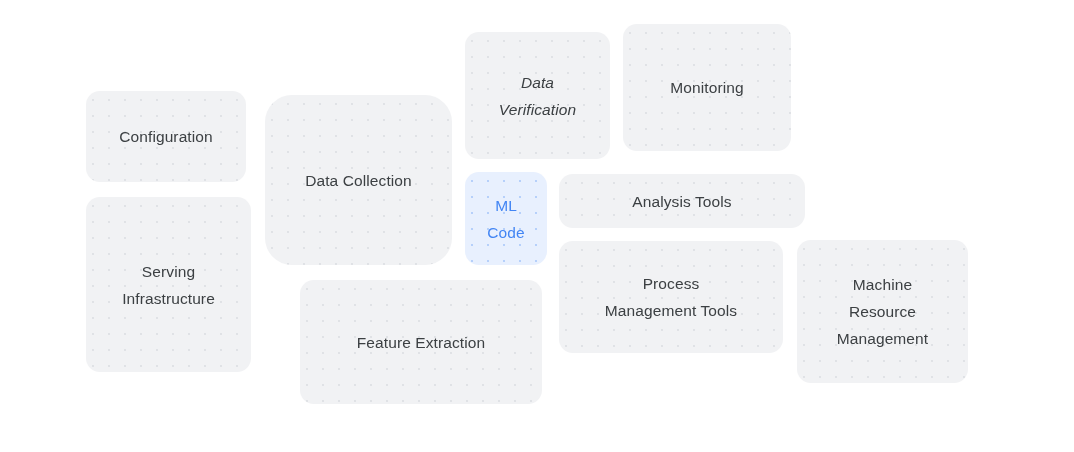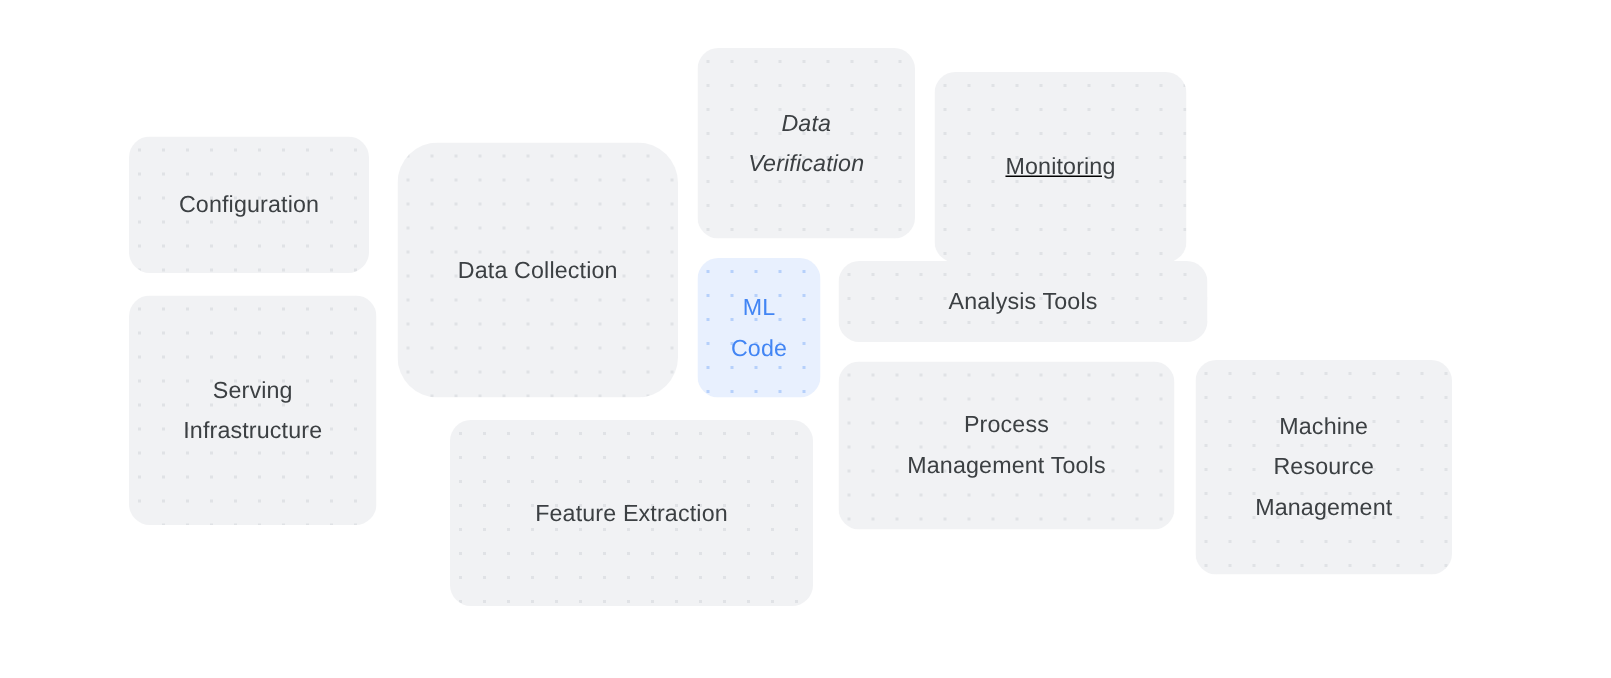--- a/index.html
+++ b/index.html
@@ -50,32 +50,32 @@
     color: #4285f4;
   }
 </style>
 </head>
 <body>
 
 <div id="canvas">
     <div class="box" style="left: 86px; top: 91px; width: 160px; height: 91px;">
       <span class="label">Configuration</span>
     </div>
-    <div class="box" style="left: 86px; top: 197px; width: 165px; height: 153px;">
+    <div class="box" style="left: 86px; top: 197px; width: 165px; height: 175px;">
       <span class="label">Serving
 Infrastructure</span>
     </div>
     <div class="box" style="left: 265px; top: 95px; width: 187px; height: 170px; border-radius: 27px;">
       <span class="label">Data Collection</span>
     </div>
     <div class="box" style="left: 465px; top: 32px; width: 145px; height: 127px; font-style: italic;">
       <span class="label">Data
 Verification</span>
     </div>
-    <div class="box" style="left: 623px; top: 48px; width: 168px; height: 127px; text-decoration: underline;">
+    <div class="box" style="left: 623px; top: 24px; width: 168px; height: 127px;">
       <span class="label">Monitoring</span>
     </div>
     <div class="box" style="left: 559px; top: 174px; width: 246px; height: 54px;">
       <span class="label">Analysis Tools</span>
     </div>
     <div class="box accent" style="left: 465px; top: 172px; width: 82px; height: 93px;">
       <span class="label">ML
 Code</span>
     </div>
     <div class="box" style="left: 559px; top: 241px; width: 224px; height: 112px;">

